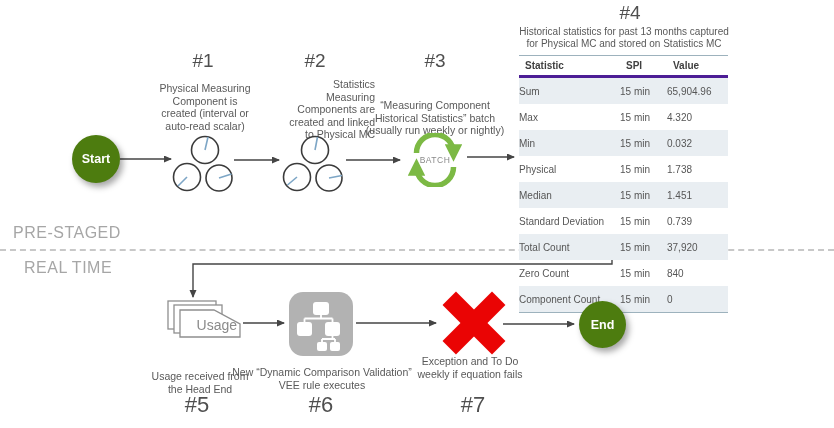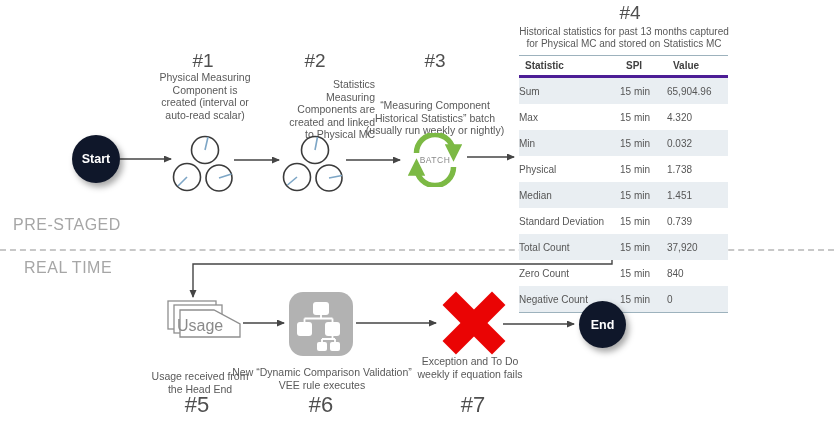--- a/index.html
+++ b/index.html
@@ -9,52 +9,52 @@
   }
   .abs { position:absolute; }
   svg.layer { position:absolute; left:0; top:0; }
 
   
   .lane-label { position:absolute; font-size:16px; color:#a6a6a6; letter-spacing:0.5px; }
   .lane-divider { position:absolute; left:0; top:249px; width:834px; height:0;
     border-top:2px dashed #c8c8c8; }
 
   
-  .term-node { position:absolute; border-radius:50%; background:#0f172a;
+  .term-node { position:absolute; border-radius:50%; background:#4d7c0f;
     box-shadow:3px 4px 6px rgba(0,0,0,0.35);
     display:flex; align-items:center; justify-content:center;
     color:#ffffff; font-weight:bold; font-size:12.5px; }
   .node-start { left:72px; top:135px; width:48px; height:48px; }
   .node-end   { left:579px; top:301px; width:47px; height:47px; }
 
   
   .step-num { position:absolute; width:60px; text-align:center; color:#4f4f4f; font-size:19px; }
   .step-num.big { font-size:22px; }
   .step-desc { position:absolute; text-align:center; color:#595959; font-size:10.5px;
     line-height:1.2; white-space:pre-line; }
   .num-1 { left:173px; top:50px; }
   .num-2 { left:285px; top:50px; }
   .num-3 { left:405px; top:50px; }
   .num-4 { left:600px; top:2px; }
   .num-5 { left:167px; top:392px; }
   .num-6 { left:291px; top:392px; }
   .num-7 { left:443px; top:392px; }
-  .desc-1 { left:145px; top:71px;  width:120px; }
+  .desc-1 { left:145px; top:82px;  width:120px; }
   .desc-2 { left:255px; top:78px;  width:120px;text-align:right; }
   .desc-3 { left:345px; top:99px;  width:180px; }
   .desc-4 { left:508px; top:26px;  width:232px; font-size:10px; line-height:1.18; }
   .desc-5 { left:140px; top:370px; width:120px; }
   .desc-6 { left:222px; top:366px; width:200px; }
   .desc-7 { left:390px; top:355px; width:160px; }
 
   
   .batch-label { position:absolute; left:412px; top:155px; width:46px; text-align:center;
     font-size:8.5px; color:#8a8a8a; letter-spacing:0.5px; }
-  .usage-label { position:absolute; left:177px; top:317px; width:60px; text-align:left;
-    font-size:16px; color:#8a8a8a; }
+  .usage-label { position:absolute; left:177px; top:317px; width:60px; text-align:right;
+    font-size:14px; color:#8a8a8a; }
 
   
   table.stats { position:absolute; left:519px; top:55px; width:209px;
     border-collapse:collapse; table-layout:fixed; font-size:10px; }
   table.stats col.c1 { width:101px; }
   table.stats col.c2 { width:47px; }
   table.stats col.c3 { width:61px; }
   table.stats th { height:19px; text-align:left; font-weight:bold; color:#3f3f3f;
     border-top:1px solid #9db2bd; border-bottom:3px solid #4c1d95; padding:0 0 0 6px; }
   table.stats td { height:26px; color:#565656; padding:0 0 0 0; overflow:hidden; white-space:nowrap; }
@@ -75,21 +75,21 @@
     <path d="M120,159 H171" stroke="#454545" stroke-width="1.4" fill="none" marker-end="url(#ah)"></path>
     <path d="M234,160 H279" stroke="#454545" stroke-width="1.4" fill="none" marker-end="url(#ah)"></path>
     <path d="M346,160 H400" stroke="#454545" stroke-width="1.4" fill="none" marker-end="url(#ah)"></path>
     <path d="M467,157 H514" stroke="#454545" stroke-width="1.4" fill="none" marker-end="url(#ah)"></path>
     <path d="M612,238 V264 H193 V297" stroke="#454545" stroke-width="1.4" fill="none" marker-end="url(#ah)"></path>
     <path d="M243,323 H284" stroke="#454545" stroke-width="1.4" fill="none" marker-end="url(#ah)"></path>
     <path d="M356,323 H436" stroke="#454545" stroke-width="1.4" fill="none" marker-end="url(#ah)"></path>
     <path d="M503,324 H574" stroke="#454545" stroke-width="1.4" fill="none" marker-end="url(#ah)"></path>
   </svg>
 
-  <div class="lane-label" style="left:13px; top:216px;">PRE-STAGED</div>
+  <div class="lane-label" style="left:13px; top:224px;">PRE-STAGED</div>
   <div class="lane-divider"></div>
   <div class="lane-label" style="left:24px; top:259px;">REAL TIME</div>
 
   <div class="term-node node-start">
     <span>Start</span>
   </div>
 
   <div class="step-num num-1">#1</div>
   <div class="step-num num-2">#2</div>
   <div class="step-num num-3">#3</div>
@@ -204,21 +204,21 @@
         <td>Total Count</td>
         <td>15 min</td>
         <td>37,920</td>
         </tr>
       <tr>
         <td>Zero Count</td>
         <td>15 min</td>
         <td>840</td>
         </tr>
       <tr>
-        <td>Negative Count</td>
+        <td>Component Count</td>
         <td>15 min</td>
         <td>0</td>
         </tr>
     </tbody>
   </table>
 
   <svg class="abs" style="left:150px; top:295px;" width="100" height="55">
     <g stroke="#8f8f8f" stroke-width="1.3" fill="#ffffff">
       <rect x="18" y="6" width="48" height="28"></rect>
       <rect x="24" y="10" width="48" height="28"></rect>

